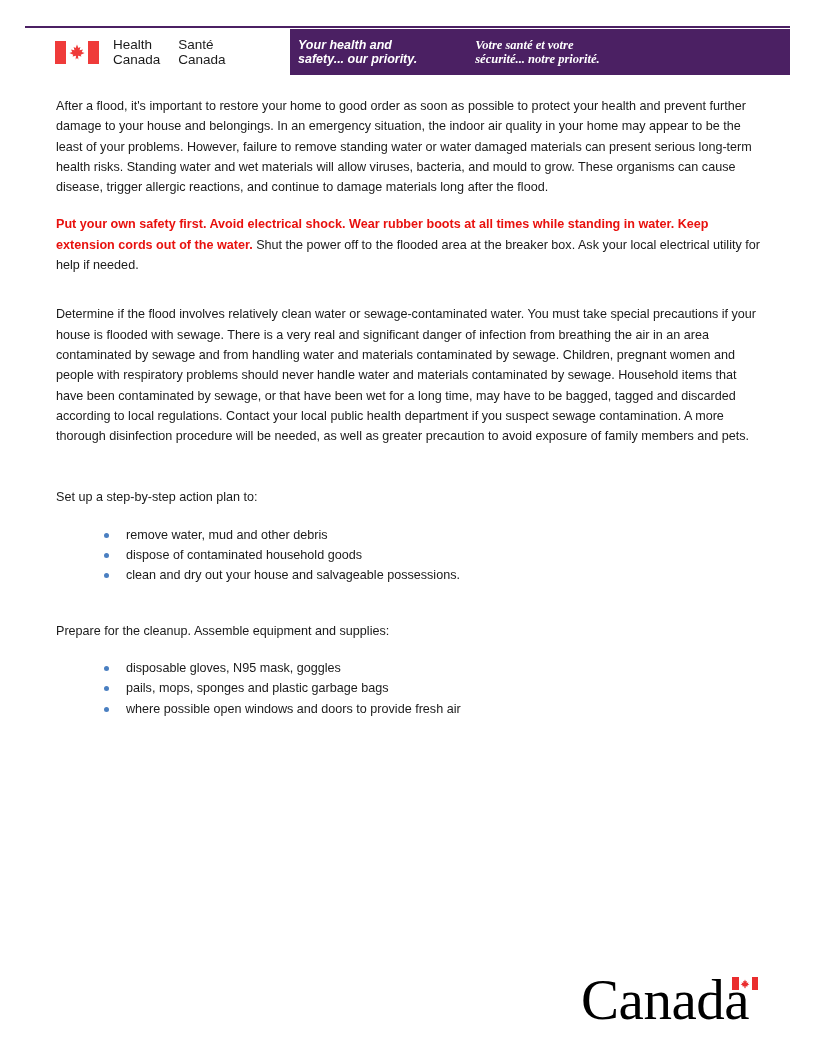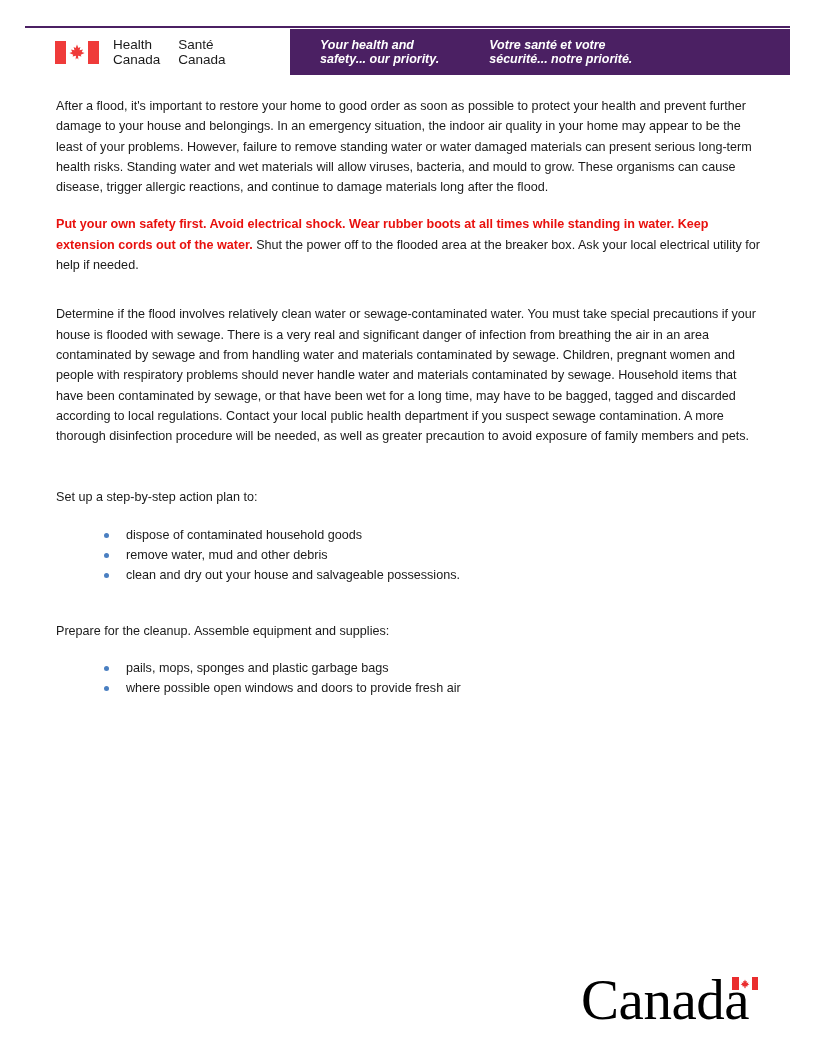--- a/index.html
+++ b/index.html
@@ -85,35 +85,35 @@
     color: #1a1a1a;
     white-space: nowrap;
   }
   .wordmark-text span { display: block; }
 
   .header-right {
     flex: 1;
     background: #4b2063;
     display: flex;
     align-items: center;
-    padding-left: 30px;
+    padding-left: 8px;
     gap: 38px;
     box-sizing: border-box;
   }
   .tagline {
     color: #ffffff;
     font-family: "Liberation Sans", sans-serif;
     font-style: italic;
     font-weight: bold;
     font-size: 12.5px;
     line-height: 14.5px;
     white-space: nowrap;
   }
   .tagline span { display: block; }
-  .tagline.fr { margin-left: 12px; }
+  .tagline.fr { margin-left: 20px; font-family: Liberation Serif, serif; }
 
   
   .content {
     position: absolute;
     left: 56px;
     top: 96px;
     width: 706px;
   }
 
   h1.doc-title {
@@ -305,30 +305,31 @@
     <p class="body-text">Determine if the flood involves relatively clean water or sewage-contaminated water. You must take special precautions if your house is flooded with sewage. There is a very real and significant danger of infection from breathing the air in an area contaminated by sewage and from handling water and materials contaminated by sewage. Children, pregnant women and people with respiratory problems should never handle water and materials contaminated by sewage. Household items that have been contaminated by sewage, or that have been wet for a long time, may have to be bagged, tagged and discarded according to local regulations. Contact your local public health department if you suspect sewage contamination. A more thorough disinfection procedure will be needed, as well as greater precaution to avoid exposure of family members and pets.</p>
 
     <div class="spacer-sm"></div>
 
 
     <div class="spacer-sm"></div>
 
     <p class="body-text">Set up a step-by-step action plan to:</p>
 
     <ul class="bullets">
+      <li>remove water, mud and other debris</li>
       <li>dispose of contaminated household goods</li>
-      <li>remove water, mud and other debris</li>
       <li>clean and dry out your house and salvageable possessions.</li>
     </ul>
 
     <div class="spacer-md"></div>
 
     <p class="body-text">Prepare for the cleanup. Assemble equipment and supplies:</p>
 
     <ul class="bullets">
+      <li>disposable gloves, N95 mask, goggles</li>
       <li>pails, mops, sponges and plastic garbage bags</li>
       <li>where possible open windows and doors to provide fresh air</li>
     </ul>
 
   </div>
 
   <div class="canada-wordmark">
     <span class="word">Canada</span>
     <span class="mini-flag">
       <span class="bar left"></span>

